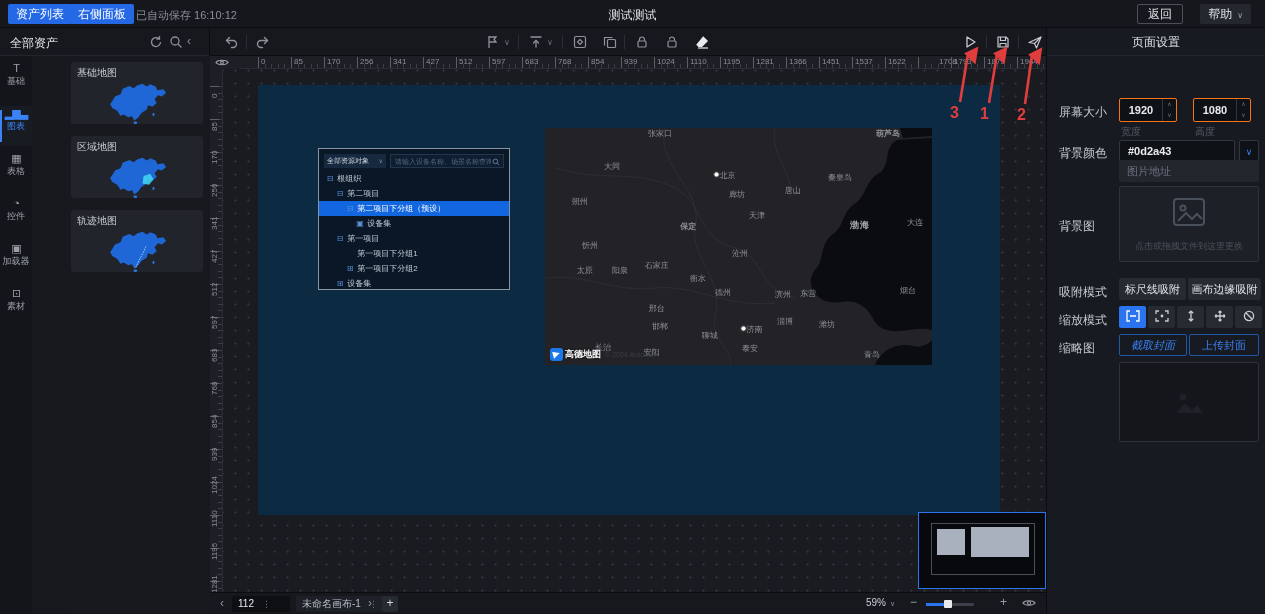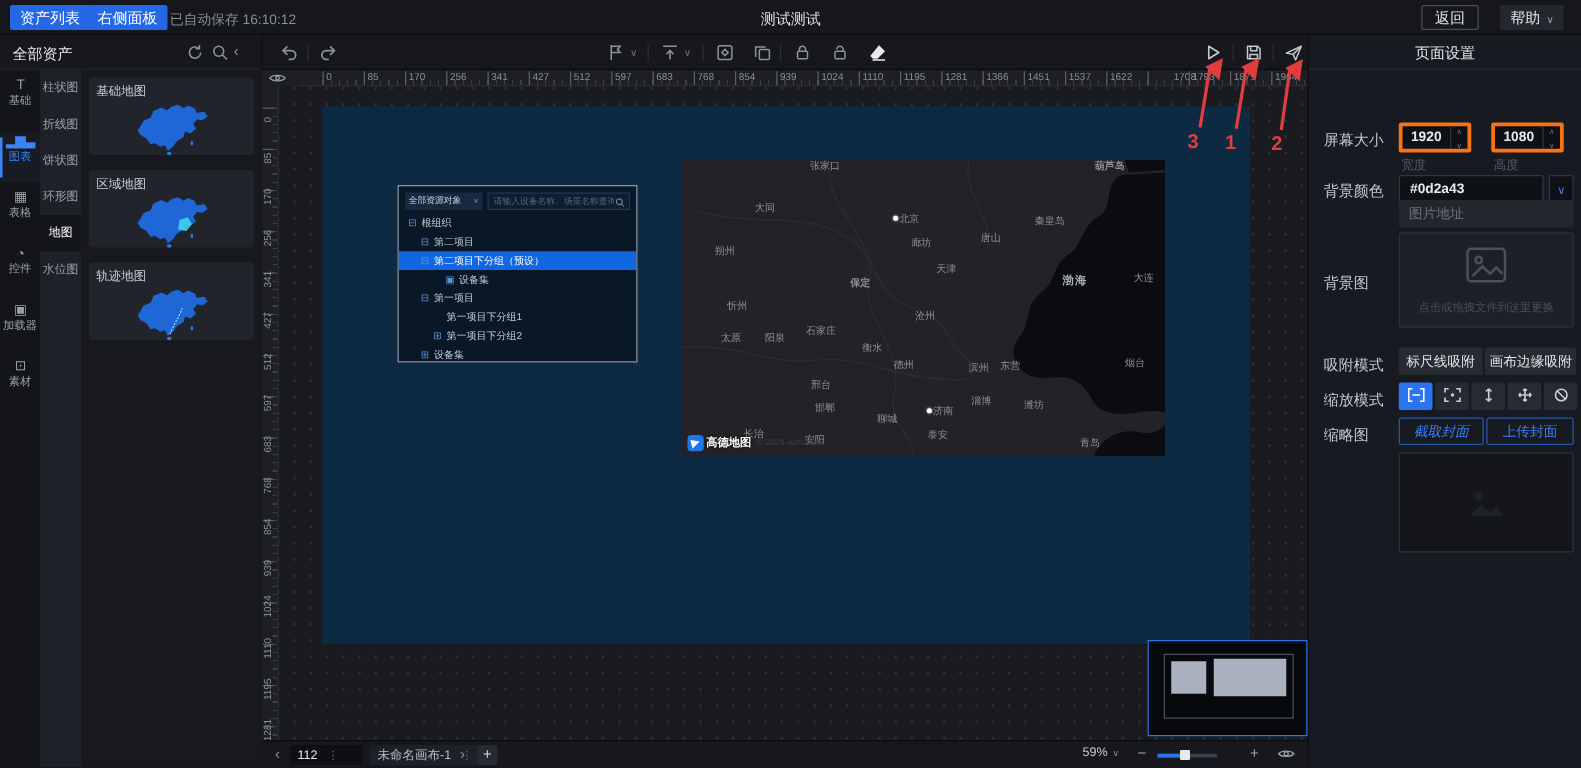--- a/index.html
+++ b/index.html
@@ -92,21 +92,21 @@
   .mm-rect{position:absolute;background:#a9b1bf;}
 
   
   .arrows{position:absolute;left:938px;top:44px;width:112px;height:78px;z-index:40;pointer-events:none;}
 
   
   .settings{position:absolute;left:1046px;top:28px;width:219px;height:586px;background:#171a21;border-left:1px solid #0b0c0f;}
   .set-head{height:28px;line-height:28px;text-align:center;color:#dfe2e6;border-bottom:1px solid #23262e;font-size:12px;}
   .flabel{position:absolute;left:12px;font-size:12px;color:#c3c7ce;}
   .sublabel{position:absolute;font-size:10px;color:#565c66;}
-  .num-input{position:absolute;height:24px;background:#0e1116;border:3px solid #f97316;border-radius:2px;}
+  .num-input{position:absolute;height:24px;background:#0e1116;border:1px solid #f97316;border-radius:2px;}
   .num-input input{width:100%;height:100%;background:transparent;border:none;color:#e8eaed;font-size:11px;font-weight:bold;text-align:center;padding-right:14px;font-family:inherit;outline:none;}
   .stepper{position:absolute;right:0;top:0;bottom:0;width:14px;border-left:1px solid #303540;color:#6b7280;font-size:6px;text-align:center;cursor:pointer;}
   .stepper span{display:block;line-height:11px;}
   .color-input{position:absolute;left:72px;top:112px;width:116px;height:22px;background:#0e1116;border:1px solid #303540;border-radius:2px;}
   .color-input input{width:100%;height:100%;background:transparent;border:none;color:#e8eaed;font-size:11px;font-weight:bold;padding:0 8px;font-family:inherit;outline:none;}
   .color-chev{position:absolute;left:192px;top:112px;width:20px;height:22px;color:#3b82f6;font-size:9px;text-align:center;line-height:22px;cursor:pointer;background:#0e1116;border:1px solid #303540;border-radius:2px;}
   .url-input{position:absolute;left:72px;top:132px;width:140px;height:22px;background:#23262d;border:none;color:#e8eaed;font-size:11px;padding:0 8px;font-family:inherit;outline:none;border-radius:2px;}
   .url-input::placeholder{color:#6b7280;}
   .upload-box{position:absolute;left:72px;top:158px;width:140px;height:76px;background:#1d2026;border:1px solid #2e323a;border-radius:2px;text-align:center;cursor:pointer;}
   .upload-box .hint{position:absolute;left:0;right:0;bottom:8px;font-size:9px;color:#4a505b;}
@@ -182,29 +182,20 @@
         </div>
         <div class="cat-item">
           <span class="glyph">▣</span>
           <span class="lbl">加载器</span>
         </div>
         <div class="cat-item">
           <span class="glyph">⊡</span>
           <span class="lbl">素材</span>
         </div>
       </div>
-    <div class="subcat-col">
-
-    <div class="subcat-item">柱状图</div>
-        <div class="subcat-item">折线图</div>
-        <div class="subcat-item">饼状图</div>
-        <div class="subcat-item">环形图</div>
-        <div class="subcat-item active">地图</div>
-        <div class="subcat-item">水位图</div>
-      </div>
     <div class="thumb-col">
 
     <div class="thumb-card">
           <div class="tlabel">基础地图</div>
           <svg width="92" height="44" viewBox="0 0 120 80">
             <defs></defs>
             <path class="land" d="M14 38 L20 28 L30 24 L34 14 L46 9 L54 13 L60 8 L70 5 L78 10 L84 6 L94 10 L97 17 L108 15 L113 22 L105 28 L98 26 L92 33 L96 40 L88 47 L80 44 L78 52 L68 58 L62 67 L55 72 L51 64 L44 66 L36 61 L30 63 L24 54 L15 49 L11 42 Z" fill="#1f66d6"></path>
             <ellipse cx="57" cy="76" rx="3.4" ry="2.4" fill="#2a79e4"></ellipse>
             <ellipse cx="90" cy="61" rx="1.8" ry="3.2" fill="#2a79e4"></ellipse>
             <path class="hl" d="M72 38 L84 34 L90 44 L82 54 L70 52 Z" fill="#3fd2f2" opacity="0"></path>
@@ -340,21 +331,21 @@
         <div class="tw-rows">
 
         <div class="tree-row" style="padding-left: 6px;">
               <span class="exp">⊟</span>
               <span>根组织</span>
             </div>
             <div class="tree-row" style="padding-left: 16px;">
               <span class="exp">⊟</span>
               <span>第二项目</span>
             </div>
-            <div class="tree-row selected" style="padding-left: 16px;">
+            <div class="tree-row selected" style="padding-left: 26px;">
               <span class="exp">⊟</span>
               <span>第二项目下分组（预设）</span>
             </div>
             <div class="tree-row" style="padding-left: 36px;">
               <span class="exp">▣</span>
               <span>设备集</span>
             </div>
             <div class="tree-row" style="padding-left: 16px;">
               <span class="exp">⊟</span>
               <span>第一项目</span>

